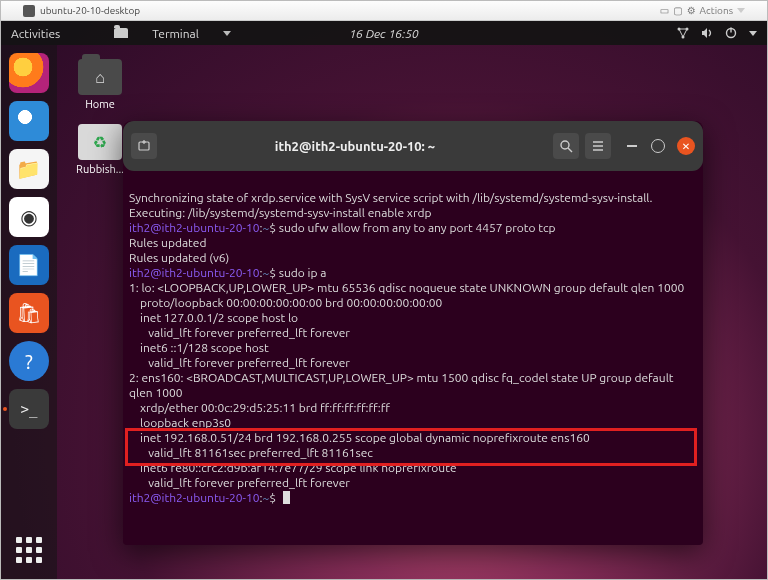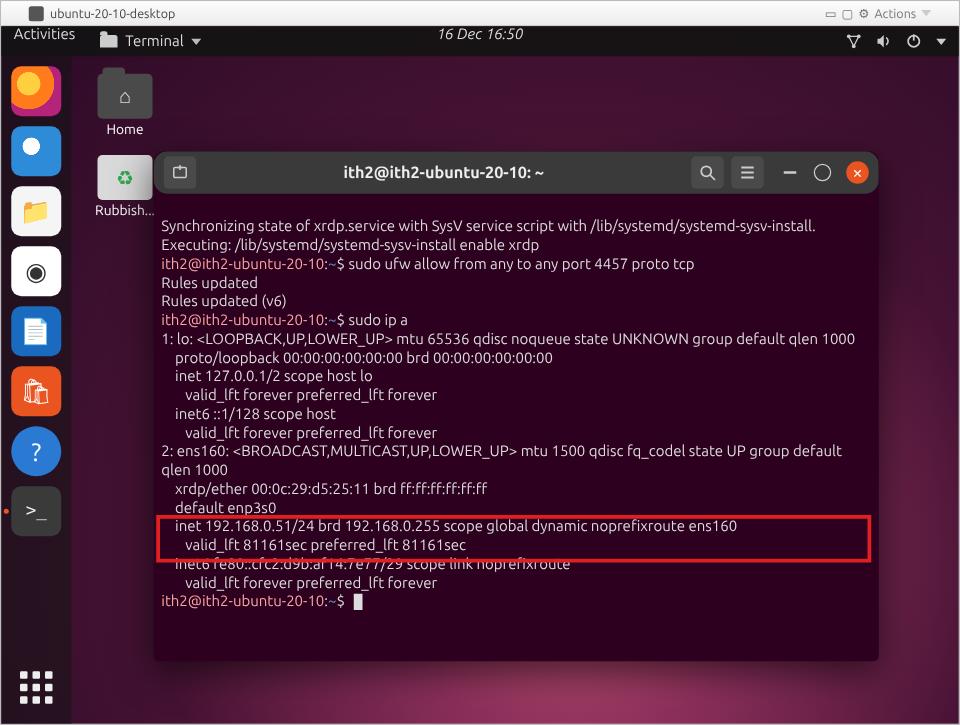--- a/index.html
+++ b/index.html
@@ -9,23 +9,23 @@
   .vm-frame { width: 768px; height: 580px; background: #fff; display: flex; flex-direction: column; border: 1px solid #bbb; }
   .vm-title { height: 20px; background: linear-gradient(#fdfdfd,#ececec); display: flex; align-items: center; font-size: 10px; color: #444; padding: 0 22px; border-bottom: 1px solid #ccc; }
   .vm-title .vm-icon { width: 12px; height: 12px; background:#555; border-radius:2px; margin-right:5px; }
   .vm-title .spacer { flex: 1; }
   .vm-title .vm-btns { display:flex; gap:4px; align-items:center; color:#777; }
   .vm-title .vm-btns span { font-size:10px; }
 
   .desktop { flex:1; position:relative; background: radial-gradient(circle at 60% 75%, #d15a7a 0%, #8a2f5a 25%, #451233 55%, #2a0a26 100%); }
 
   
-  .topbar { position:absolute; top:0; left:0; right:0; height:24px; background: rgba(20,20,20,0.92); color:#ddd; display:flex; font-size:12px; padding:0 10px; }
+  .topbar { position:absolute; top:0; left:0; right:0; height:24px; background: rgba(20,20,20,0.92); color:#ddd; display:flex; align-items:center; font-size:12px; padding:0 10px; }
   .topbar .activities { margin-right:20px; }
-  .topbar .appmenu { display:flex; align-items:center; gap:6px; }
+  .topbar .appmenu { display:flex; align-items:center; gap:24px;margin-left:34px; }
   .topbar .appmenu .folder-ic { width:14px; height:10px; background:#ccc; border-radius:2px 2px 0 0; position:relative; }
   .topbar .appmenu .folder-ic::before{content:"";position:absolute;top:-3px;left:0;width:6px;height:3px;background:#ccc;border-radius:2px 2px 0 0;}
   .topbar .appmenu .caret { width:0;height:0;border-left:4px solid transparent;border-right:4px solid transparent;border-top:5px solid #bbb;}
   .topbar .clock { position:absolute; left:50%; transform:translateX(-50%);font-style:italic; }
   .topbar .tray { margin-left:auto; display:flex; gap:12px; align-items:center; }
   .tray-ic { width:12px; height:12px; display:inline-block; }
   .tri { width:0;height:0;border-left:4px solid transparent;border-right:4px solid transparent;border-top:5px solid #ccc;}
 
   
   .dock { position:absolute; top:24px; left:0; bottom:0; width:56px; background: rgba(20,20,20,0.55); display:flex; flex-direction:column; align-items:center; padding-top:8px; gap:8px; }
@@ -46,33 +46,33 @@
   
   .dicons { position:absolute; top:38px; left:70px; display:flex; flex-direction:column; gap:14px; }
   .dfolder { width:58px; display:flex; flex-direction:column; align-items:center; color:#fff; font-size:11px; gap:3px; }
   .dfolder .fbody { width:44px; height:36px; background:#4a4a4a; border-radius:4px; display:flex; align-items:center; justify-content:center; color:#ddd; font-size:16px; position:relative;}
   .dfolder .fbody::before{content:"";position:absolute;top:-5px;left:4px;width:18px;height:6px;background:#4a4a4a;border-radius:3px 3px 0 0;}
   .dfolder.trash .fbody { background:#d9d9d9; color:#2fa84f; border-radius:4px;}
   .dfolder.trash .fbody::before{display:none;}
 
   
   .termwin { position:absolute; top:100px; left:122px; width:580px; background:#2c001e; border-radius:8px 8px 4px 4px; box-shadow:0 8px 30px rgba(0,0,0,0.6); overflow:hidden; }
-  .term-header { height:34px; background:#3a3a3a; display:flex; align-items:center; padding:0 8px; gap:6px;border-radius:11px; }
+  .term-header { height:50px; background:#3a3a3a; display:flex; align-items:center; padding:0 8px; gap:6px;border-radius:11px; }
   .hbtn { width:26px; height:26px; border-radius:4px; background:#4a4a4a; color:#ddd; display:flex; align-items:center; justify-content:center; font-size:13px;}
   .term-title { flex:1; text-align:center; color:#eee; font-size:13px; font-weight:600; }
   .hbtn.search{}
   .hbtn.menu{}
   .winctl { display:flex; gap:12px; align-items:center; margin-left:8px;}
   .wc { width:14px; height:14px; border-radius:50%; display:flex;align-items:center;justify-content:center;font-size:10px;color:#ddd;}
   .wc.min::after{content:"";width:10px;height:2px;background:#ccc;}
   .wc.max{border:1.5px solid #ccc;}
   .wc.close{ background:#e95420; color:#fff; width:18px;height:18px;}
 
   .term-body { padding:4px 6px 10px 6px; font-family: "Ubuntu Mono","DejaVu Sans Mono",monospace; font-size:12px; line-height:15px; color:#ddd; white-space:pre-wrap; position:relative;}
-  .pr-user{ color:#fca5a5; }
+  .pr-user{ color:#8b5cf6; }
   .pr-path{ color:#6a9fd4; }
   .pr-sep{ color:#ddd; }
   .highlight-box{ position:absolute; border:3px solid #e02020; pointer-events:none; }
   .cursor{ display:inline-block; width:7px; height:13px; background:#ddd; vertical-align:text-bottom;}
 </style>
 </head>
 <body>
 
 <div class="vm-frame">
   <div class="vm-title">
@@ -186,21 +186,21 @@
 <span>Rules updated (v6)</span>
 <span class="pr-user">ith2@ith2-ubuntu-20-10</span><span class="pr-sep">:</span><span class="pr-path">~</span><span class="pr-sep">$</span><span> sudo ip a</span>
 <span>1: lo: &lt;LOOPBACK,UP,LOWER_UP&gt; mtu 65536 qdisc noqueue state UNKNOWN group default qlen 1000</span>
 <span>    proto/loopback 00:00:00:00:00:00 brd 00:00:00:00:00:00</span>
 <span>    inet 127.0.0.1/2 scope host lo</span>
 <span>       valid_lft forever preferred_lft forever</span>
 <span>    inet6 ::1/128 scope host</span>
 <span>       valid_lft forever preferred_lft forever</span>
 <span>2: ens160: &lt;BROADCAST,MULTICAST,UP,LOWER_UP&gt; mtu 1500 qdisc fq_codel state UP group default qlen 1000</span>
 <span>    xrdp/ether 00:0c:29:d5:25:11 brd ff:ff:ff:ff:ff:ff</span>
-<span>    default enp3s0</span>
+<span>    loopback enp3s0</span>
 <span>    inet 192.168.0.51/24 brd 192.168.0.255 scope global dynamic noprefixroute ens160</span>
 <span>       valid_lft 81161sec preferred_lft 81161sec</span>
 <span>    inet6 fe80::cfc2:d9b:af14:7e77/29 scope link noprefixroute</span>
 <span>       valid_lft forever preferred_lft forever</span>
 <span class="pr-user">ith2@ith2-ubuntu-20-10</span><span class="pr-sep">:</span><span class="pr-path">~</span><span class="pr-sep">$</span> <span class="cursor"></span>
         <div class="highlight-box" style="top:257px; left:2px; width:572px; height:38px;"></div>
       </div>
     </div>
 
   </div>

